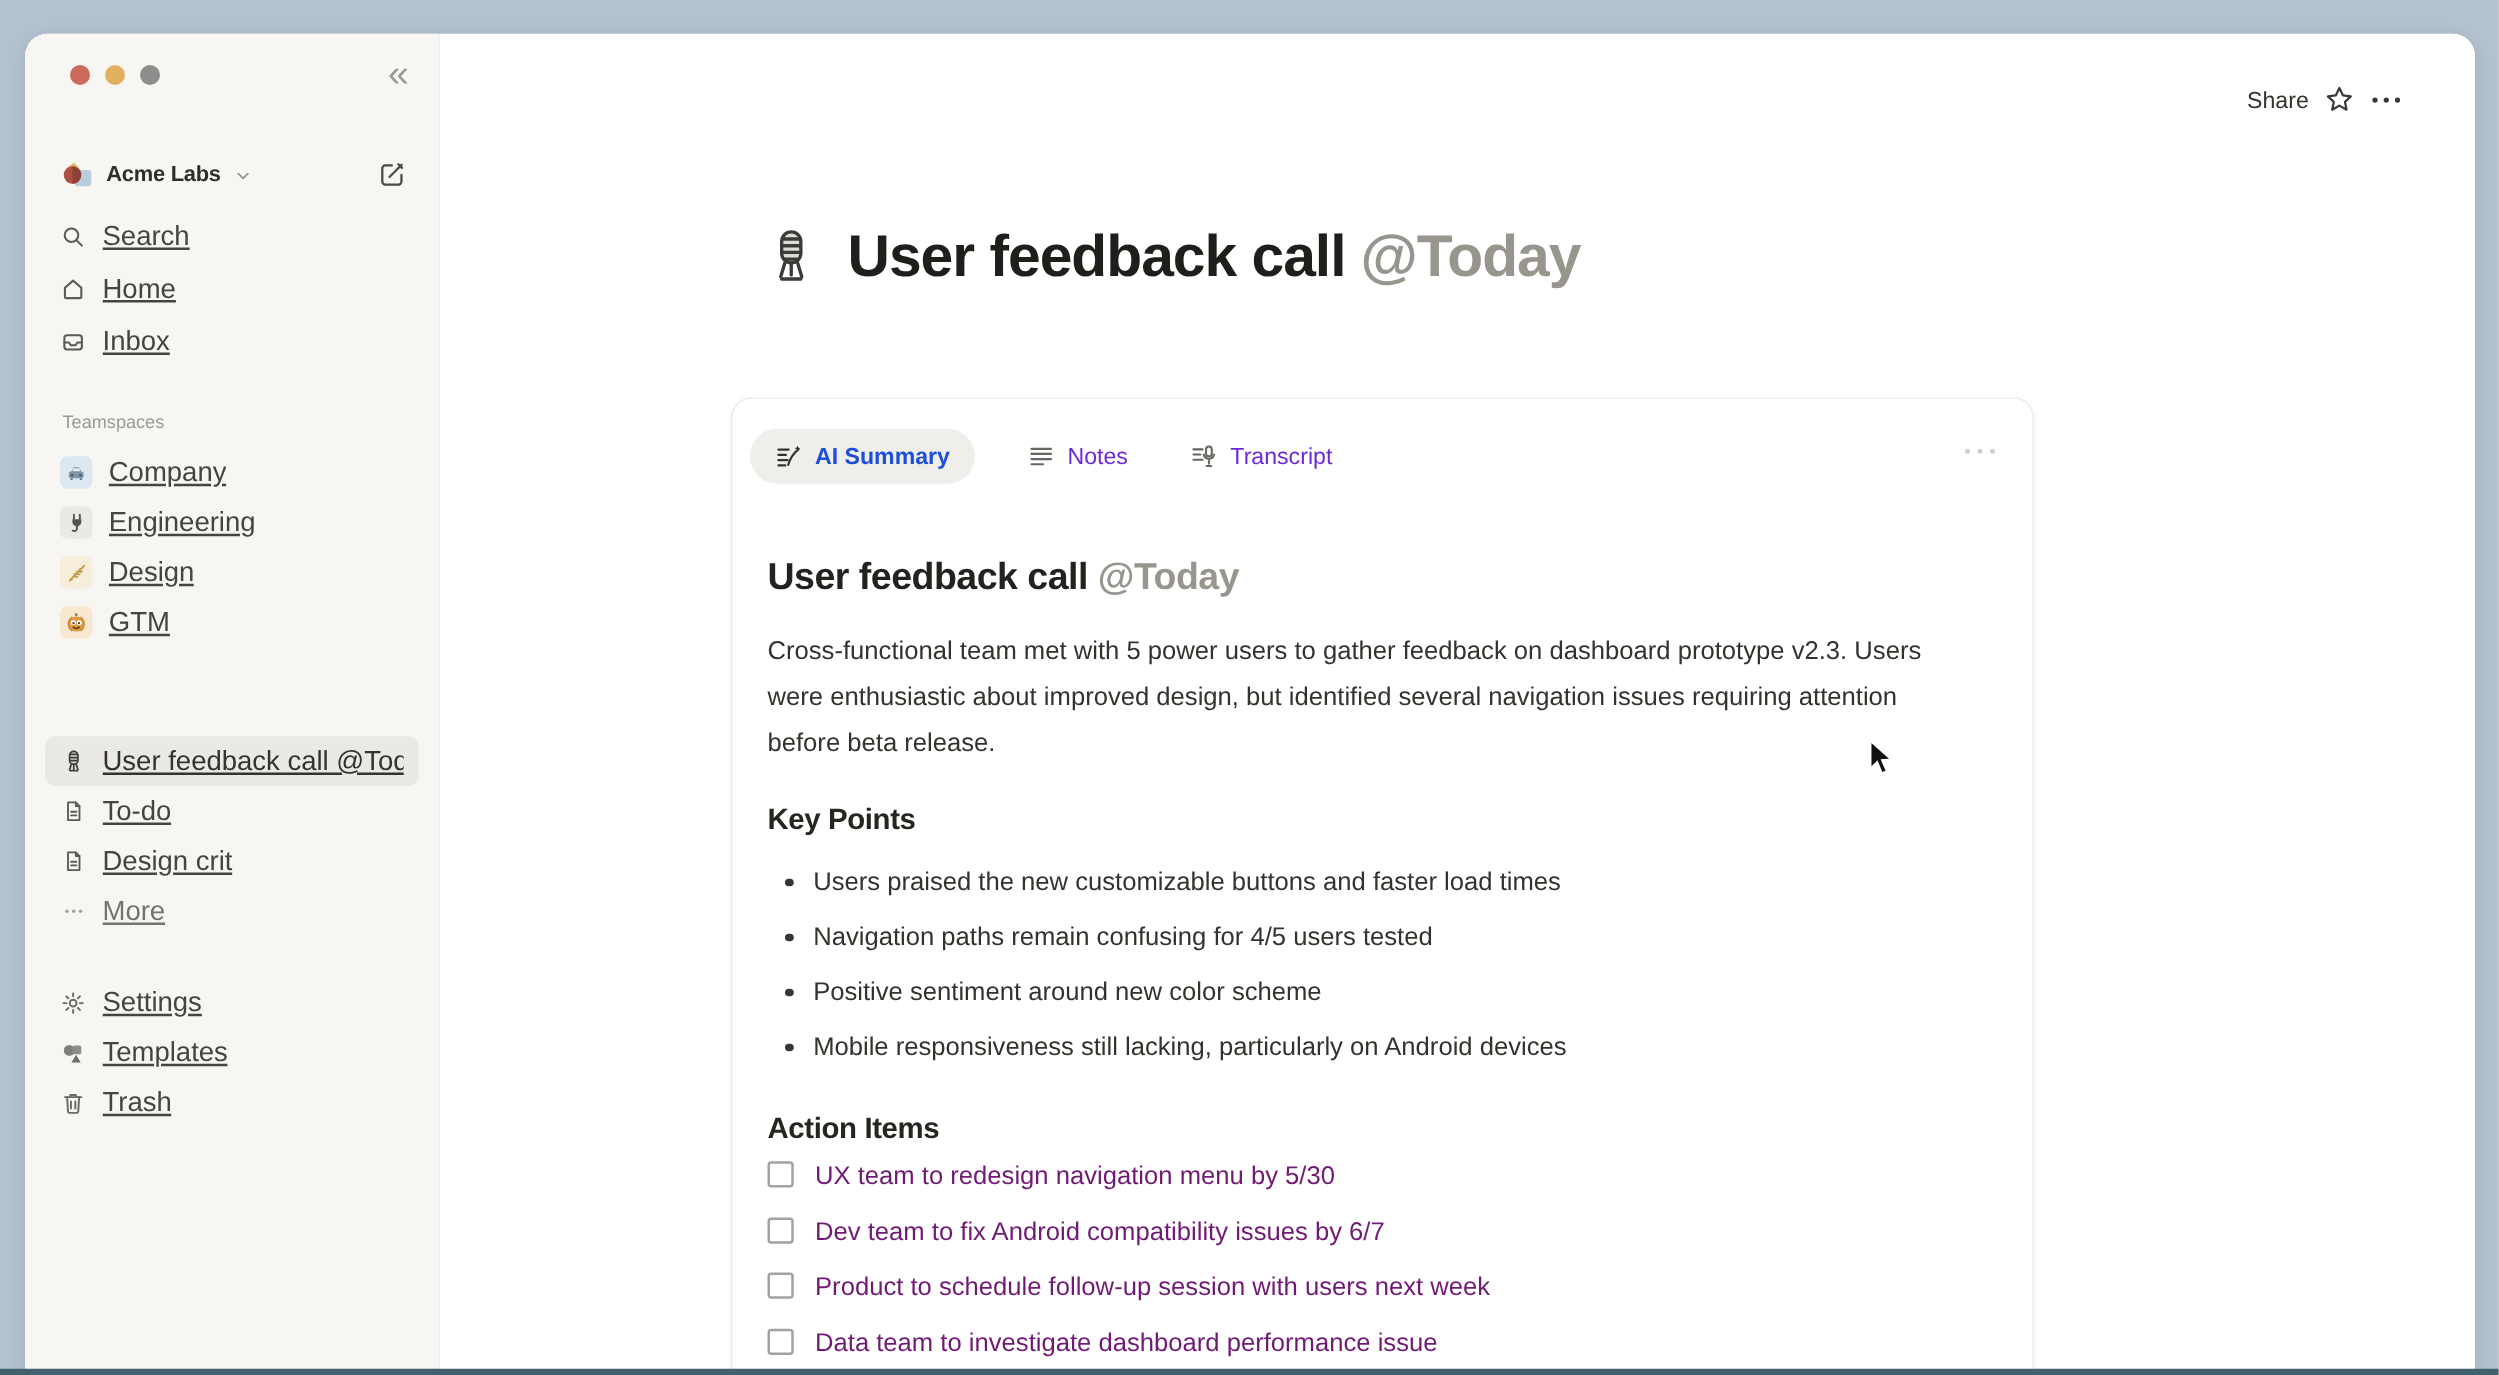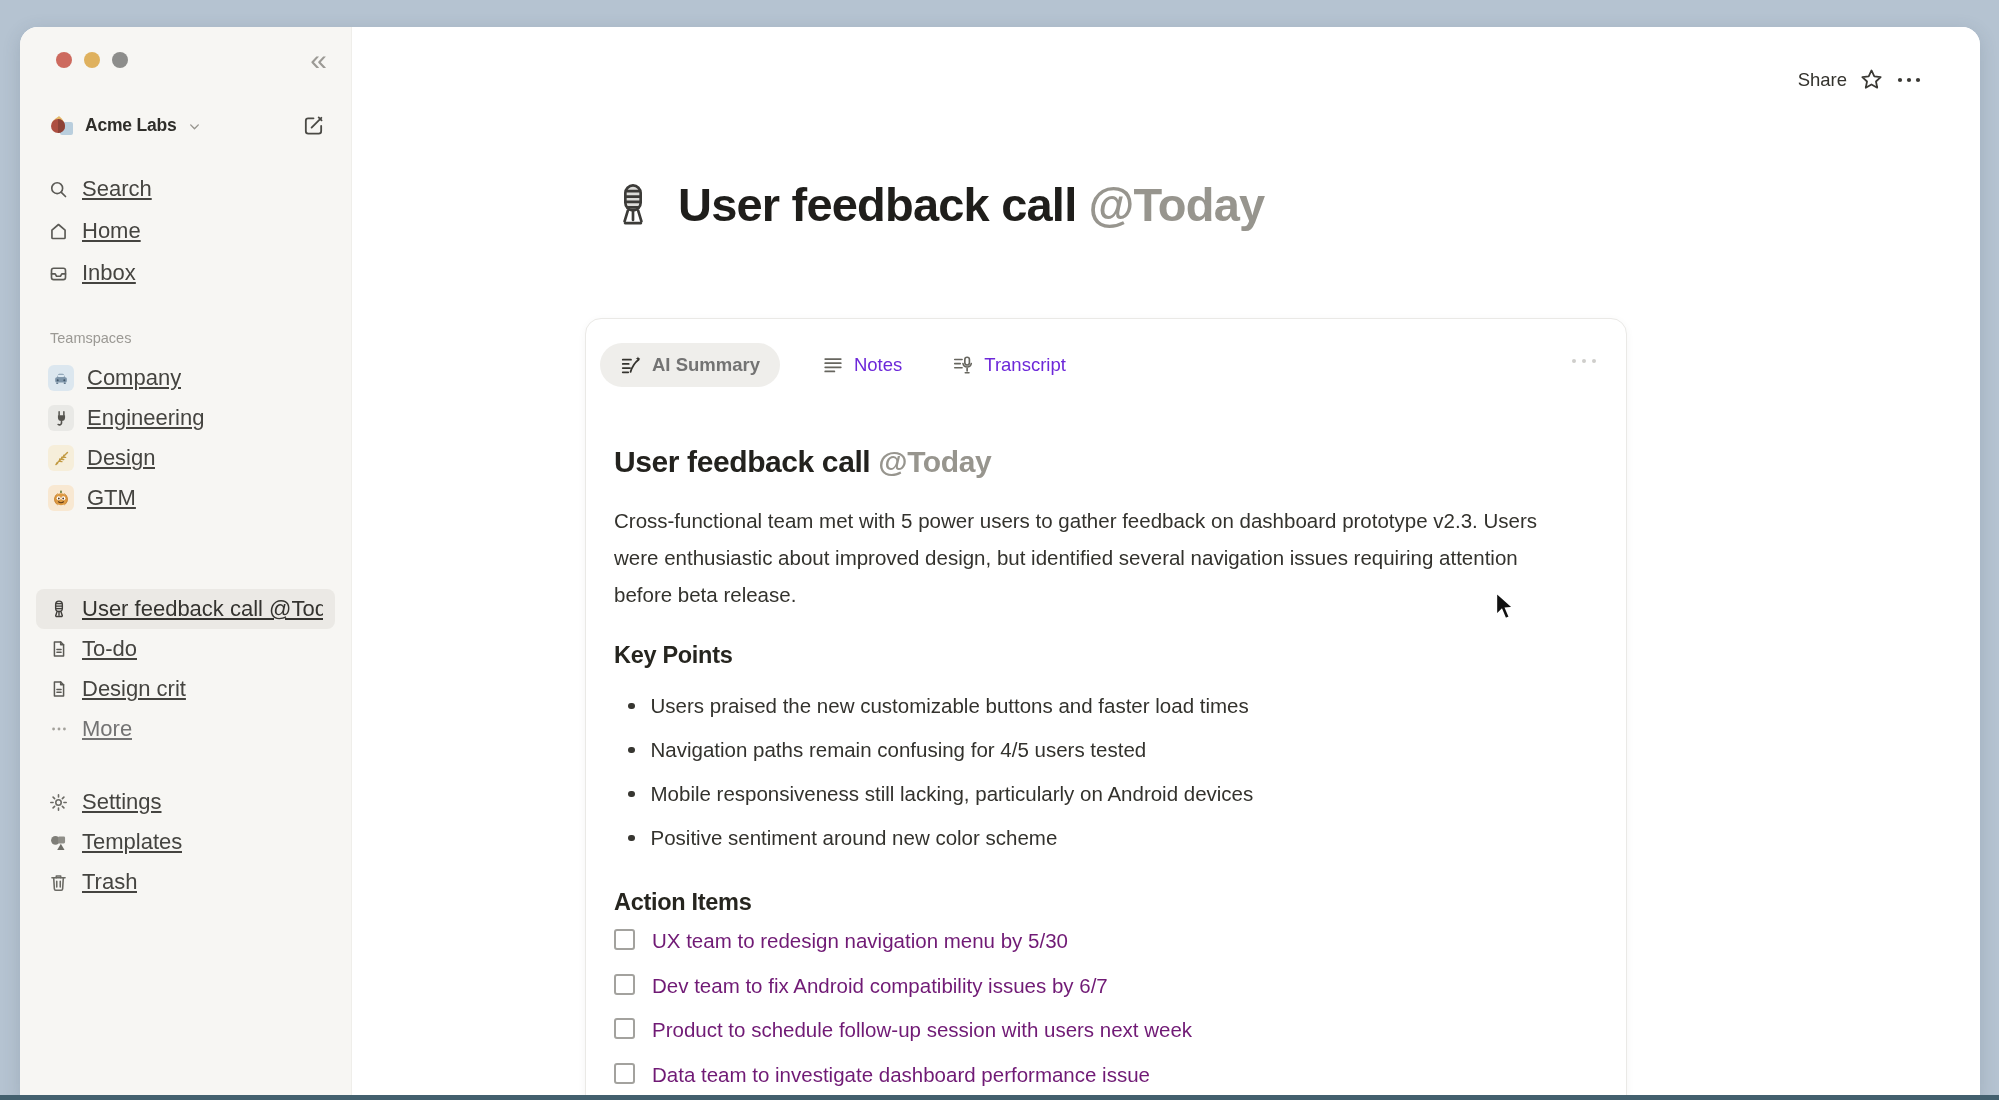--- a/index.html
+++ b/index.html
@@ -13,21 +13,21 @@
             box-shadow:0 4px 18px rgba(60,80,95,.18); }
 
   
   .sidebar { width:332px; flex:none; background:#f7f6f3; position:relative; border-right:1px solid #efeeea; }
   .sb-header { position:absolute; top:25px; left:36px; right:24px; display:flex; align-items:center; }
   .traffic { display:flex; gap:12px; }
   .light { width:16px; height:16px; border-radius:50%; }
   .light.red { background:#cd6a5e; } .light.yellow { background:#dfb15e; } .light.gray { background:#8d8d8b; }
   .collapse { margin-left:auto; color:#9c9a95; font-size:30px; line-height:14px; font-weight:400; cursor:default; }
 
-  .sb-workspace { position:absolute; top:81px; left:30px; right:26px; height:34px; display:flex; align-items:center; gap:11px; }
+  .sb-workspace { position:absolute; top:95px; left:30px; right:26px; height:34px; display:flex; align-items:center; gap:11px; }
   .ws-name { font-size:17.5px; font-weight:700; color:#2f2e2a; letter-spacing:-.2px; }
   .ws-chevron { margin-top:3px; }
   .compose { margin-left:auto; display:flex; }
 
   .sb-group { position:absolute; left:16px; right:16px; }
   .sb-row { height:42px; display:flex; align-items:center; gap:13px; padding:0 12px; border-radius:8px;
             color:#454440; font-size:22px; font-weight:500;text-decoration:underline; }
   .sb-row.small { height:40px; }
   .sb-row.selected { background:#ebe9e5; color:#34332f; }
   .sb-row .txt { white-space:nowrap; overflow:hidden; }
@@ -50,21 +50,21 @@
 
   .page-title { position:absolute; left:258px; top:150px; display:flex; align-items:center; gap:22px; }
   .pt-text { font-size:47px; font-weight:700; color:#1f1e1b; letter-spacing:-.8px; }
   .pt-text .mention { color:#97958e; margin-left:12px; }
 
   .card { position:absolute; left:233px; top:291px; width:1042px; height:860px; background:#fff;
           border:1px solid #eae9e6; border-radius:16px; box-shadow:0 2px 8px rgba(0,0,0,.045); }
   .tabs { display:flex; align-items:center; gap:34px; padding:24px 30px 0 14px; position:relative; }
   .tab { display:flex; align-items:center; gap:10px; height:44px; padding:0 8px;
          font-size:18.5px; font-weight:500; color:#6d28d9; border-radius:22px; }
-  .tab.active { background:#efeeeb; padding:0 20px; color:#737373; font-weight:700; }
+  .tab.active { background:#efeeeb; padding:0 20px; color:#1d4ed8; font-weight:700; }
   .tabs-more { position:absolute; right:30px; top:40px; display:flex; gap:6px; }
   .tabs-more i { width:4px; height:4px; border-radius:50%; background:#cfcecb; }
 
   .card-body { padding:0 86px 0 28px; }
   .cb-heading { margin-top:58px; font-size:30px; font-weight:700; color:#23221e; letter-spacing:-.4px; }
   .cb-heading .mention { color:#97958e; margin-left:8px; }
   .summary { margin-top:23px; font-size:20.5px; line-height:37px; color:#33322d; }
   .sec-heading { margin-top:29px; font-size:23.5px; font-weight:700; color:#26251f; letter-spacing:-.3px; }
   ul.bullets { margin-top:15px; list-style:none; }
   ul.bullets li { height:44px; display:flex; align-items:center; font-size:20.5px; color:#33322d; }
@@ -353,22 +353,22 @@
 
         <div class="card-body">
           <h2 class="cb-heading"><span>User feedback call</span><span class="mention">@Today</span></h2>
 
           <p class="summary">Cross-functional team met with 5 power users to gather feedback on dashboard prototype v2.3. Users were enthusiastic about improved design, but identified several navigation issues requiring attention before beta release.</p>
 
           <h3 class="sec-heading">Key Points</h3>
           <ul class="bullets">
             <li>Users praised the new customizable buttons and faster load times</li>
             <li>Navigation paths remain confusing for 4/5 users tested</li>
+            <li>Positive sentiment around new color scheme</li>
             <li>Mobile responsiveness still lacking, particularly on Android devices</li>
-            <li>Positive sentiment around new color scheme</li>
           </ul>
 
           <h3 class="sec-heading">Action Items</h3>
           <div class="todos">
             <div class="todo">
               <span class="checkbox"></span>
               <span>UX team to redesign navigation menu by 5/30</span>
             </div>
             <div class="todo">
               <span class="checkbox"></span>

